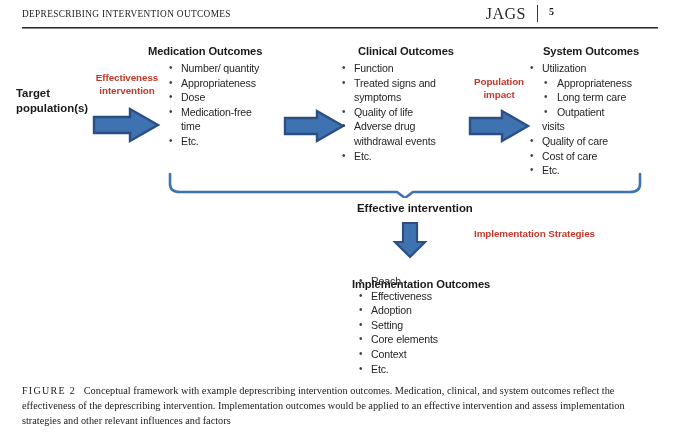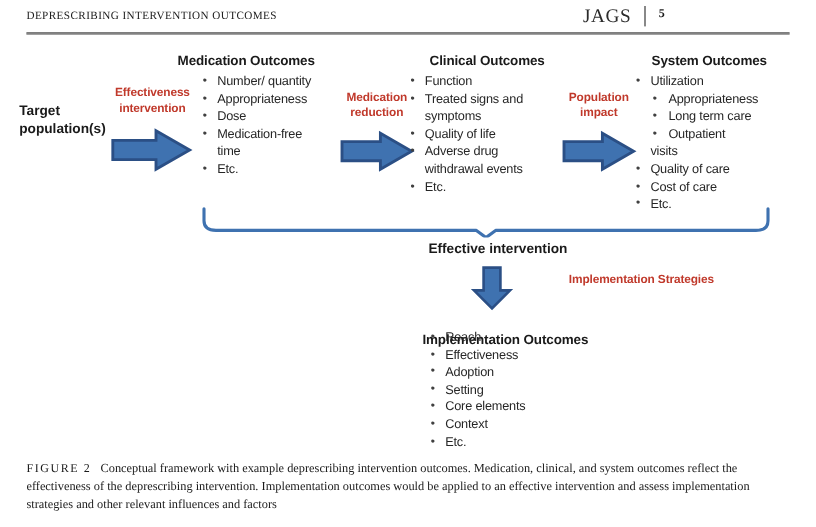--- a/index.html
+++ b/index.html
@@ -117,24 +117,20 @@
   <div class="col-head" style="left:148px;top:13px;">Medication Outcomes</div>
   <div class="bullets" id="col-medication" style="left:167px;top:29px;width:160px;">
       <div class="bl"><span class="dot">•</span><span>Number/ quantity</span></div>
       <div class="bl"><span class="dot">•</span><span>Appropriateness</span></div>
       <div class="bl"><span class="dot">•</span><span>Dose</span></div>
       <div class="bl"><span class="dot">•</span><span>Medication-free</span></div>
       <div class="bl cont"><span>time</span></div>
       <div class="bl"><span class="dot">•</span><span>Etc.</span></div>
     </div>
 
-  <div class="red-label" style="left:276px;top:44px;width:76px;">
-    <span>Medication</span><br>
-    <span>reduction</span>
-  </div>
 
   <div class="arrow" style="left:281px;top:76px;">
     <svg width="66" height="36" viewBox="0 0 66 36">
       <polygon points="4,10 36,10 36,3 62,18 36,33 36,26 4,26" fill="#3f72b0" stroke="#2b4f85" stroke-width="2.4" stroke-linejoin="miter"></polygon>
     </svg>
   </div>
 
   <div class="col-head" style="left:358px;top:13px;">Clinical Outcomes</div>
   <div class="bullets" id="col-clinical" style="left:340px;top:29px;width:160px;">
       <div class="bl"><span class="dot">•</span><span>Function</span></div>

